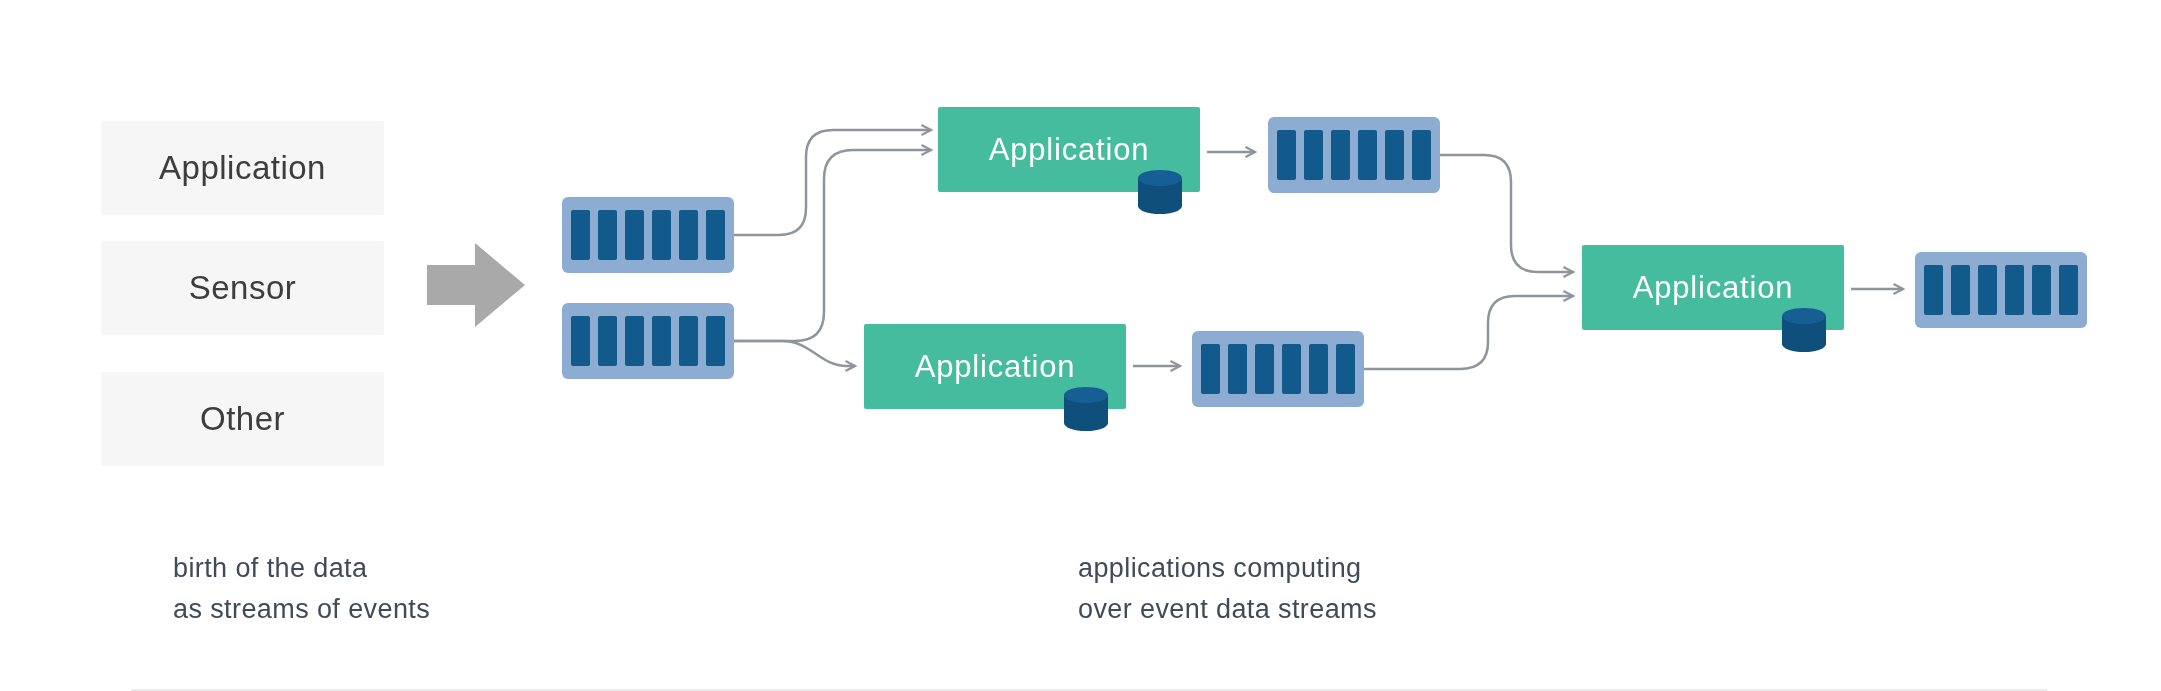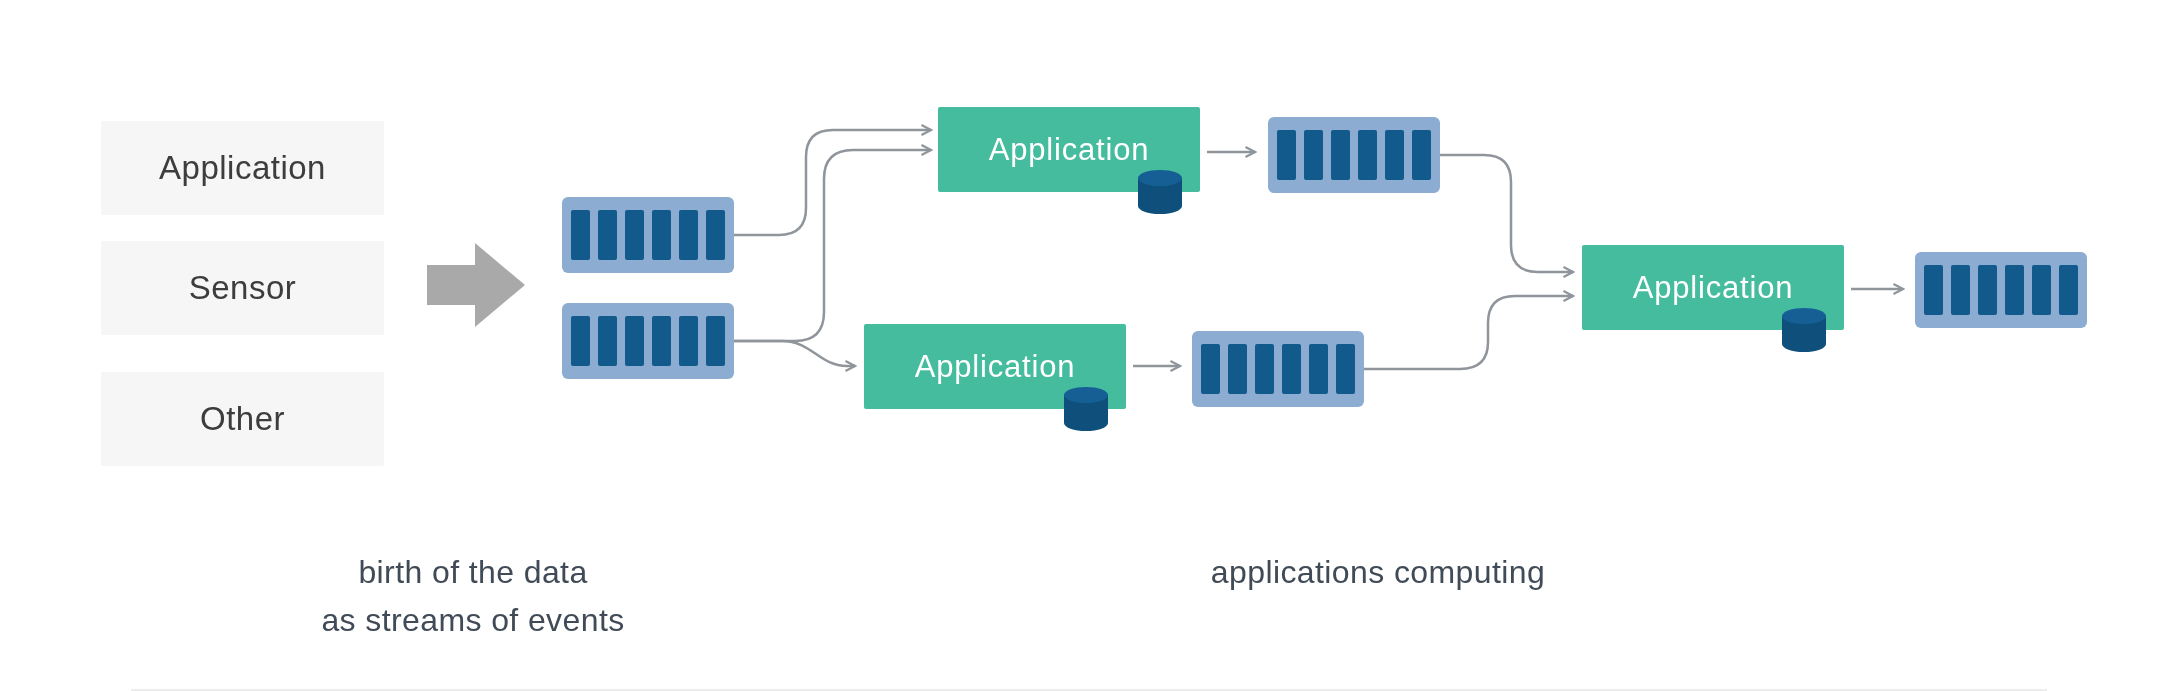--- a/index.html
+++ b/index.html
@@ -51,22 +51,22 @@
     display:flex;align-items:center;justify-content:center;
     font-size:31px;color:var(--app-text);letter-spacing:.8px;
   }
   .pos-app-1{left:931px;top:107px}
   .pos-app-2{left:857px;top:324px}
   .pos-app-3{left:1575px;top:245px}
 
   .cylinder{position:absolute;right:14px;bottom:-25px;width:52px;height:50px;}
 
   .caption{
-    position:absolute;top:548px;width:600px;text-align:center;
-    font-size:32px;line-height:1.5;color:var(--caption-text);letter-spacing:.4px;
+    position:absolute;top:548px;width:600px;
+    font-size:27px;line-height:1.5;color:var(--caption-text);letter-spacing:.4px;
   }
   .caption-1{left:166px}
   .caption-2{left:1071px}
 
   .bottom-rule{position:absolute;left:124px;width:1916px;bottom:0;height:2px;background:var(--divider);}
 </style>
 </head>
 <body>
 
 <div class="canvas">
@@ -165,16 +165,17 @@
       <ellipse cx="26" cy="11" rx="22" ry="8" style="fill:var(--cylinder-top)"></ellipse>
     </svg>
   </div>
 
   <div class="caption caption-1">
     <div>birth of the data</div>
     <div>as streams of events</div>
   </div>
   <div class="caption caption-2">
     <div>applications computing</div>
+    <div>over event data streams</div>
   </div>
 
   <div class="bottom-rule"></div>
 </div>
 
 </body></html>

